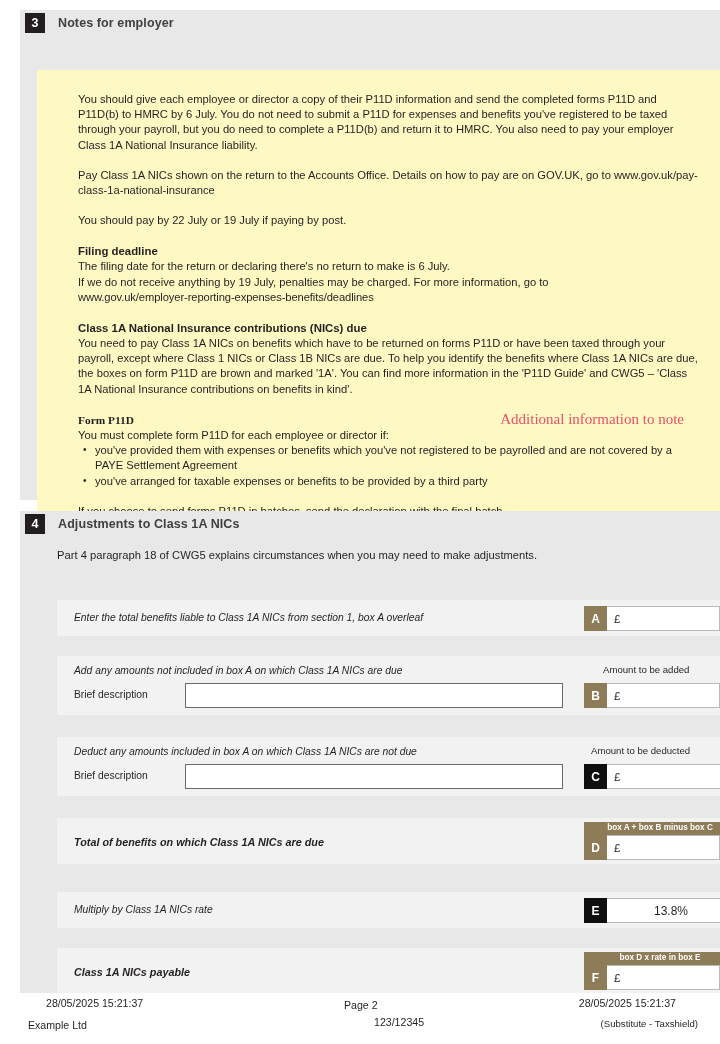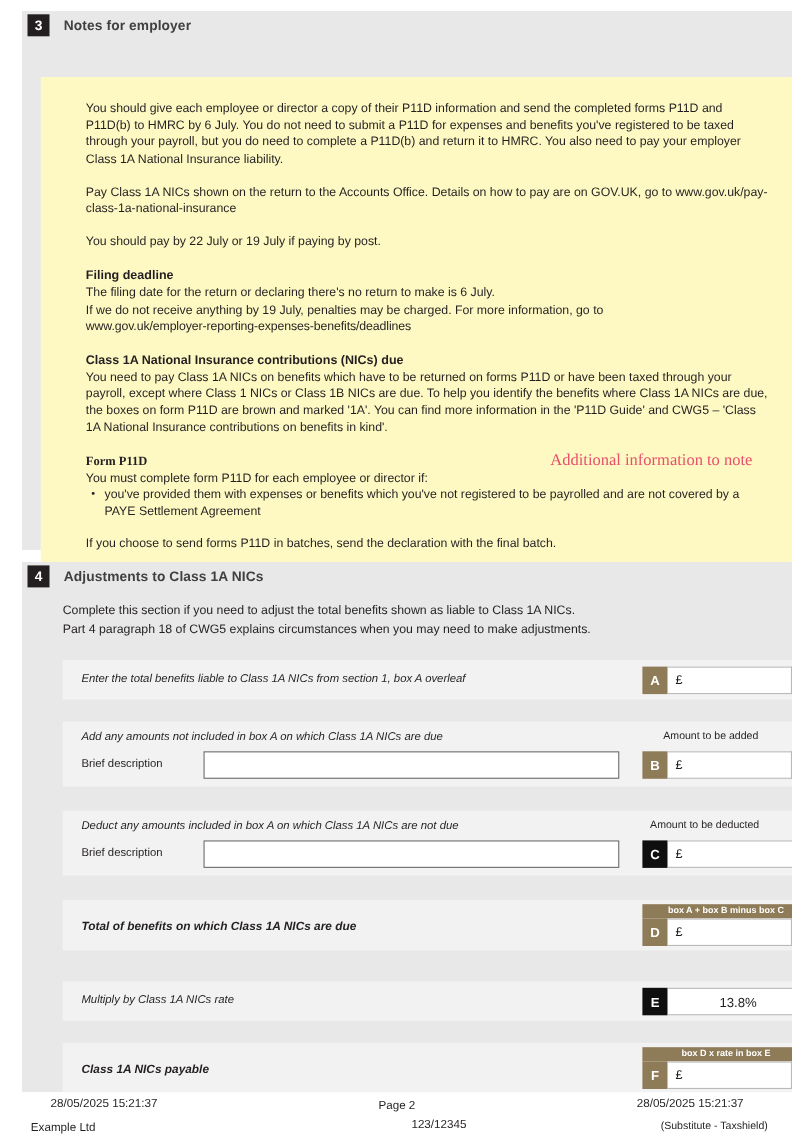--- a/index.html
+++ b/index.html
@@ -252,34 +252,34 @@
         <h4>Class 1A National Insurance contributions (NICs) due</h4>
         <p>You need to pay Class 1A NICs on benefits which have to be returned on forms P11D or have been taxed through your payroll, except where Class 1 NICs or Class 1B NICs are due. To help you identify the benefits where Class 1A NICs are due, the boxes on form P11D are brown and marked '1A'. You can find more information in the 'P11D Guide' and CWG5 – 'Class 1A National Insurance contributions on benefits in kind'.</p>
 
         <div class="hdr-row">
           <h4>Form P11D</h4>
           <span class="red-note">Additional information to note</span>
         </div>
         <p class="tight">You must complete form P11D for each employee or director if:</p>
         <ul>
           <li>you've provided them with expenses or benefits which you've not registered to be payrolled and are not covered by a PAYE Settlement Agreement</li>
+          <li>you've arranged for taxable expenses or benefits to be provided by a third party</li>
         </ul>
         <p>If you choose to send forms P11D in batches, send the declaration with the final batch.</p>
       </div>
     </div>
   </div>
 
   <div class="section" id="sec4">
     <div class="sec-head">
       <div class="sec-num">4</div>
       <div class="sec-title">Adjustments to Class 1A NICs</div>
     </div>
 
     <div class="sec4-intro">
-      <div>Complete this section if you need to adjust the total benefits shown as liable to Class 1A NICs.</div>
       <div>Part 4 paragraph 18 of CWG5 explains circumstances when you may need to make adjustments.</div>
     </div>
 
     <div class="row" style="top:89px; height:36px;">
       <div class="row-label" style="top:12px;">Enter the total benefits liable to Class 1A NICs from section 1, box A overleaf</div>
       <div class="amt brown" style="left:527px; top:6px; width:152px;">
         <div class="tab">A</div>
         <div class="field" style="width:113px;">
           <span>£</span>
           <span style="margin-left:4px;"></span>

